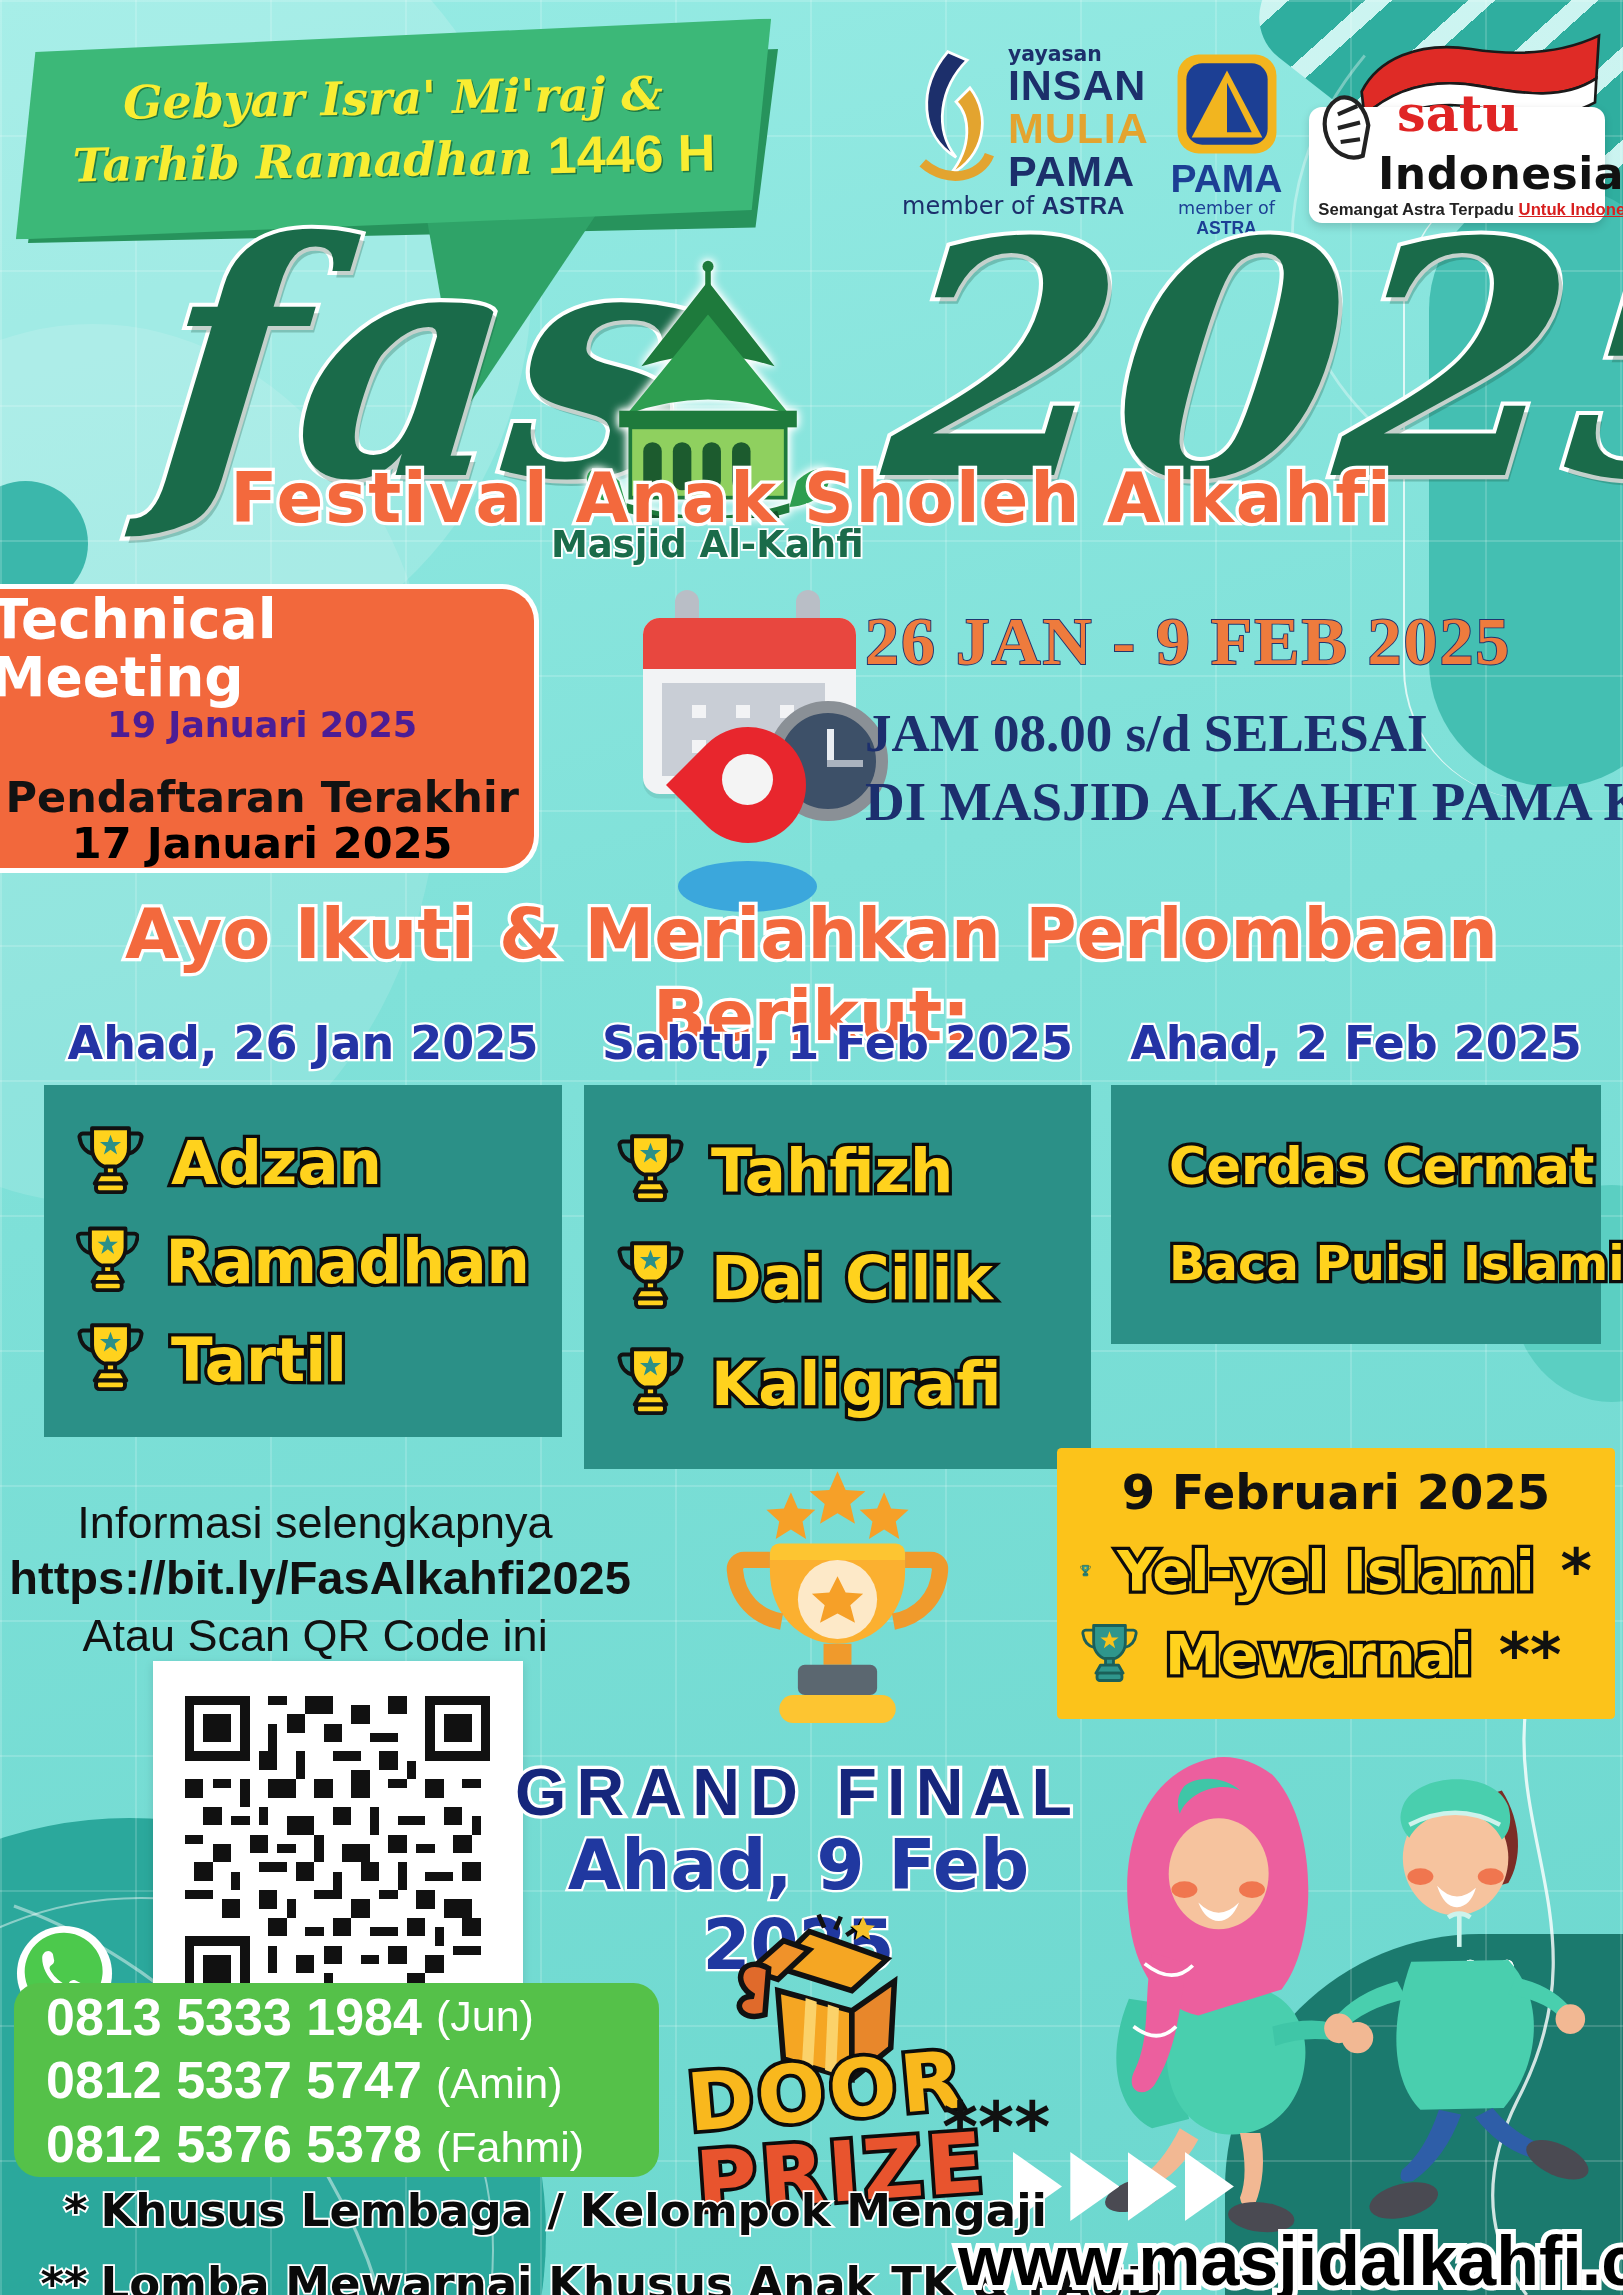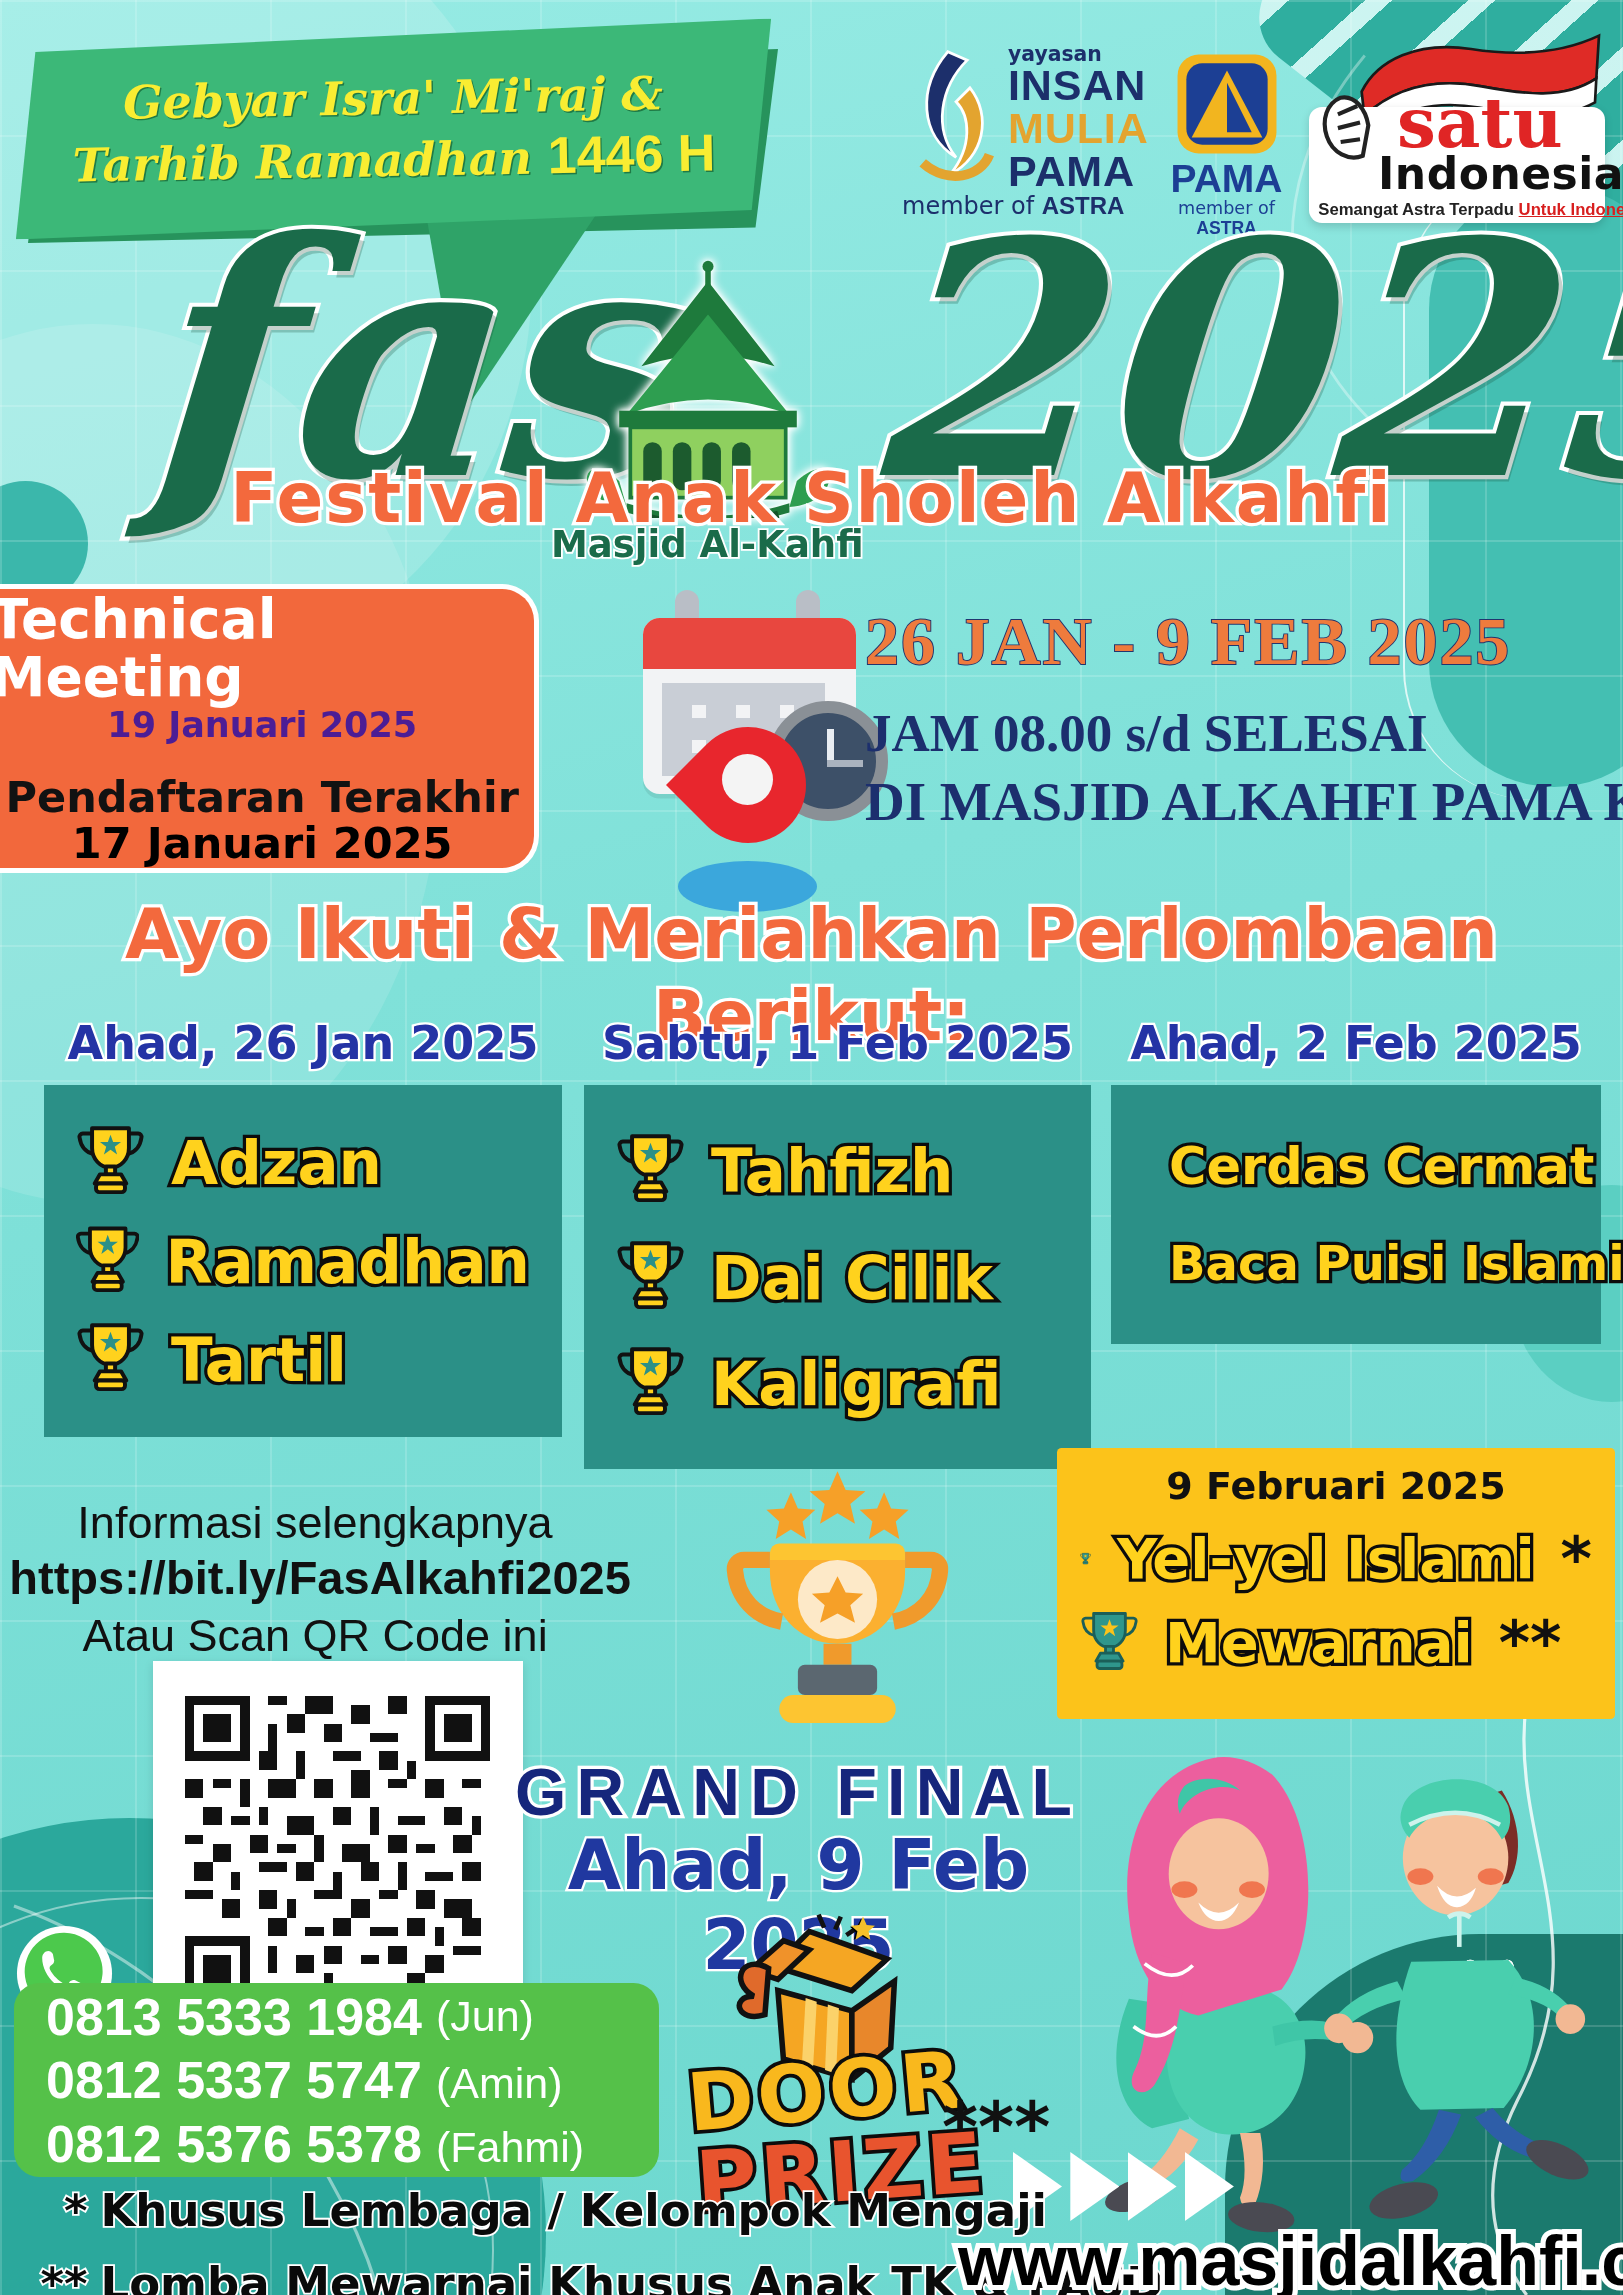--- a/index.html
+++ b/index.html
@@ -103,21 +103,21 @@
   <div class="abs" style="left:1309px;top:51px;width:296px;height:176px;">
     <svg class="abs" style="left:28px;top:-18.5px;" width="268" height="120" viewBox="0 0 200 90">
       <path d="M18 44 C30 20 60 6 100 12 C145 19 175 12 196 2 L194 34 C170 50 140 46 108 40 C70 33 42 42 20 62 Z" fill="#df2b26" stroke="#1a1a1a" stroke-width="2"></path>
       <path d="M20 62 C42 42 70 33 108 40 C140 46 170 50 194 34 L193 52 C168 66 138 62 106 56 C72 50 44 58 24 76 Z" fill="#ffffff" stroke="#1a1a1a" stroke-width="2"></path>
     </svg>
     <div class="abs" style="left:0;top:56px;width:296px;height:116px;background:#fff;border-radius:13px;box-shadow:0 3.7px 8.3px rgba(0,0,0,.15);"></div>
     <svg class="abs" style="left:3.7px;top:32px;" width="83" height="93" viewBox="0 0 60 66">
       <path d="M20 10 C10 14 6 26 10 38 C14 50 26 56 36 52 L40 30 C38 18 30 8 20 10 Z" fill="#fff" stroke="#222" stroke-width="3"></path>
       <path d="M18 22 l14 -6 M18 32 l16 -4 M20 42 l14 -2" stroke="#222" stroke-width="3" fill="none"></path>
     </svg>
-    <div class="abs script" style="left:88px;top:37px;font-size:69px;color:#e02525;font-style:normal;line-height:1;">satu</div>
+    <div class="abs script" style="left:88px;top:37px;font-size:51px;color:#e02525;font-style:normal;line-height:1;">satu</div>
     <div class="abs" style="left:69px;top:101px;font-size:44px;color:#111;font-weight:bold;line-height:1;letter-spacing:0.5px;">Indonesia</div>
     <div class="abs" style="left:9.3px;top:148px;font-size:16.7px;white-space:nowrap;">
       <span class="sansB" style="color:#222;">Semangat Astra Terpadu </span><span class="sansB" style="color:#d81f1f;text-decoration:underline;">Untuk Indonesia</span>
     </div>
   </div>
 
   <div class="abs script sW18" style="left:162px;top:199px;font-size:324px;color:#1a6b4a;line-height:1;transform:skewX(-6deg);text-shadow:4.6px 6.5px 0 rgba(20,70,50,.25);">fas</div>
   <svg class="abs" style="left:523px;top:259px;filter:drop-shadow(0 0 4.6px #fff) drop-shadow(0 0 2.8px #fff);" width="370" height="259" viewBox="0 0 200 140">
     <line x1="100" y1="2" x2="100" y2="20" stroke="#1e7a3c" stroke-width="3"></line>
     <circle cx="100" cy="4" r="3" fill="#1e7a3c"></circle>
@@ -368,21 +368,21 @@
           <rect x="15" y="30" width="1" height="2"></rect>
           <rect x="18" y="31" width="3" height="1"></rect>
           <rect x="24" y="30" width="2" height="2"></rect>
           <rect x="28" y="31" width="2" height="1"></rect>
       </g>
     </svg>
     <div class="abs script" style="right:14px;bottom:6.5px;font-size:20.4px;color:#333;">bitly</div>
   </div>
 
   <div class="abs" style="left:1057px;top:1448px;width:558px;height:271px;background:#fcc31a;border-radius:4.6px;box-sizing:border-box;padding:15.7px 23px;">
-    <div style="text-align:center;font-size:38px;font-weight:bold;color:#111;">9 Februari 2025</div>
+    <div style="text-align:center;font-size:48px;font-weight:bold;color:#111;">9 Februari 2025</div>
     <div class="comp-row" style="margin-top:16.7px;">
       <svg class="trophy trophy-teal" width="59" height="68" viewBox="0 0 100 120">
           <path class="t-handle" d="M22 16 H8 a5 5 0 0 0 -5 6 c2 15 11 23 21 25"></path>
           <path class="t-handle" d="M78 16 h14 a5 5 0 0 1 5 6 c-2 15 -11 23 -21 25"></path>
           <path class="t-body" d="M22 8 h56 v30 a28 30 0 0 1 -56 0 z"></path>
           <polygon class="t-star" points="50,18 54,29 66,29 56.5,36 60,48 50,40.5 40,48 43.5,36 34,29 46,29"></polygon>
           <rect class="t-body" x="43" y="66" width="14" height="12"></rect>
           <path class="t-body" d="M34 78 h32 l8 14 h-48 z"></path>
           <rect class="t-body" x="28" y="92" width="44" height="13" rx="5"></rect>
         </svg>

